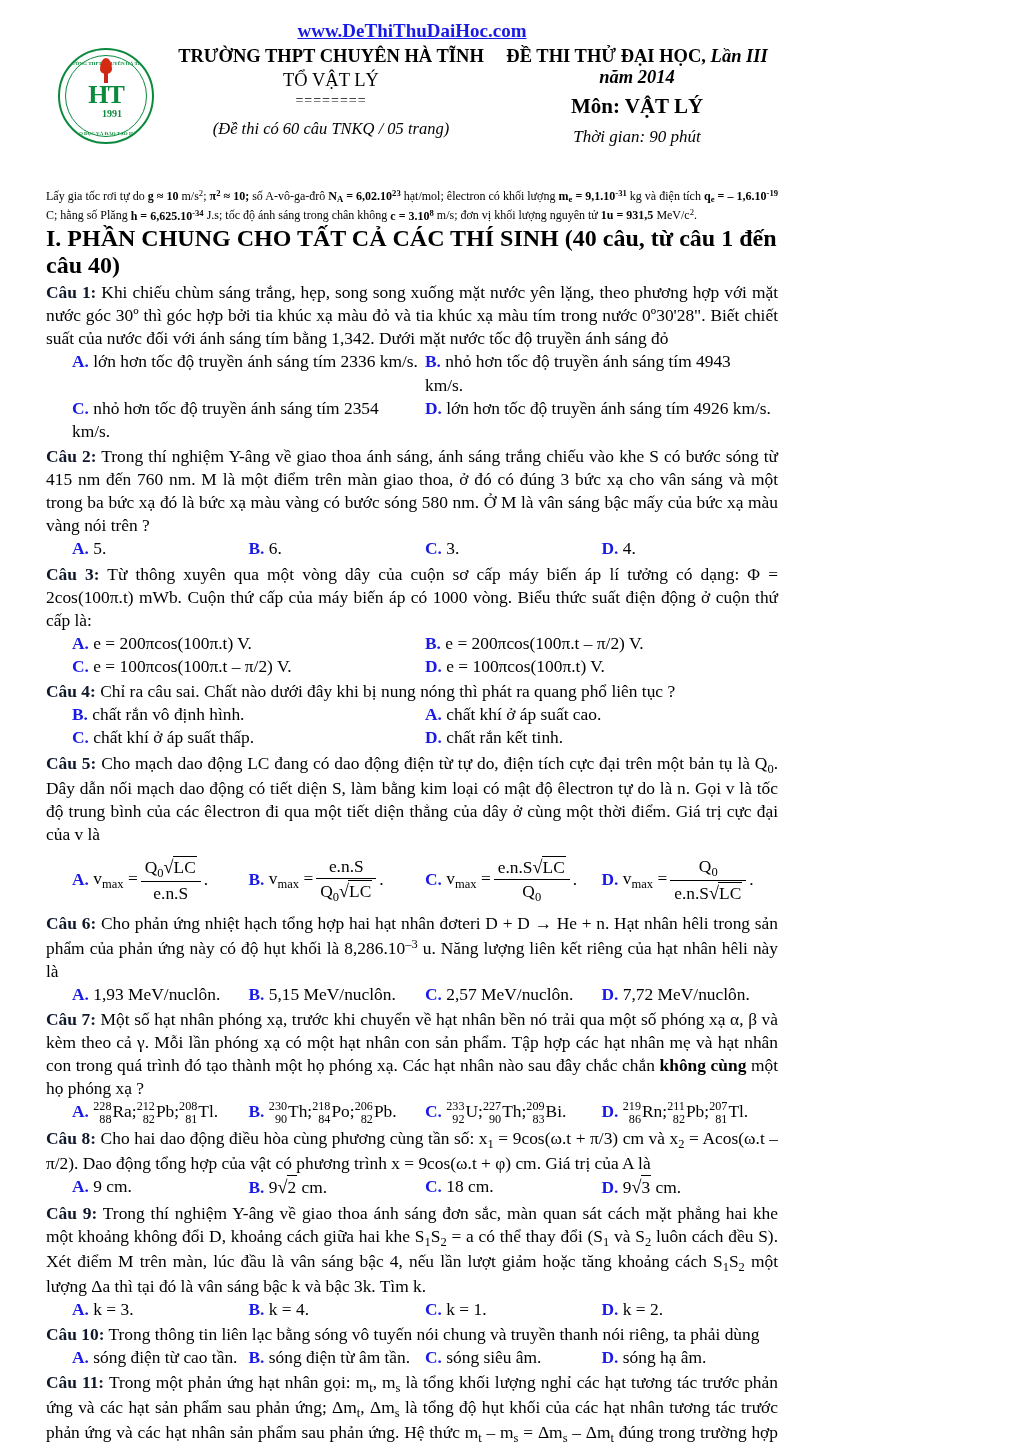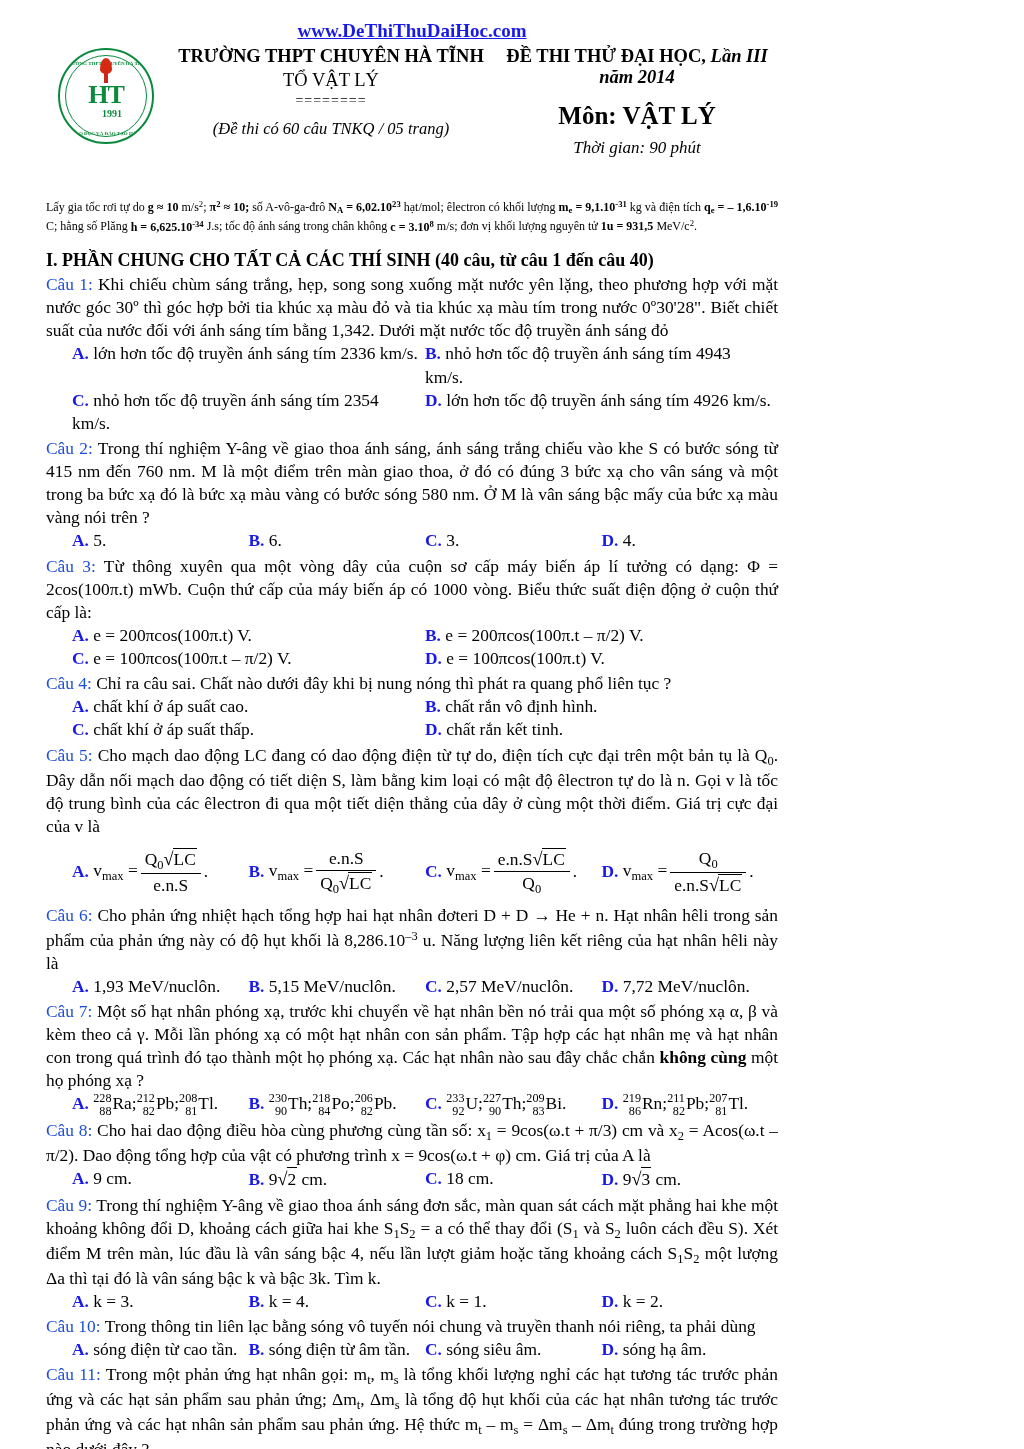--- a/index.html
+++ b/index.html
@@ -160,51 +160,50 @@
     margin-top: 3px;
   }
   .head-left .l5 b { font-weight: bold; }
   .head-right .r1 {
     font-weight: bold;
     font-size: 18.5px;
   }
   .head-right .r1 i { font-style: italic; }
   .head-right .r2 {
     font-weight: bold;
-    font-size: 25px;
-    margin-top: 14px;
+    font-size: 21px;
+    margin-top: 6px;
   }
   .head-right .r3 {
     font-style: italic;
     font-size: 17px;
     margin-top: 8px;
   }
 
   .consts {
     margin-top: 40px;
     font-size: 12px;
     line-height: 1.45;
     text-align: justify;
   }
   .consts b { font-weight: bold; }
 
   .section-title {
-    margin-top: 14px;
-    font-weight: bold;
-    font-size: 18px;
+    font-weight: bold;
+    font-size: 24px;
   }
   .q {
     margin-top: 2px;
     font-size: 17.4px;
     line-height: 1.32;
     text-align: justify;
   }
   .qlabel {
-    color: #1d4ed8;
-    font-weight: normal;
+    color: #0f172a;
+    font-weight: bold;
   }
   .opts {
     display: flex;
     flex-direction: row;
     font-size: 17.4px;
     line-height: 1.34;
     padding-left: 26px;
   }
   .opts > div {
     box-sizing: border-box;
@@ -360,22 +359,22 @@
   <div class="opts two">
     <div><span class="optl">C.</span> <span>e = 100πcos(100π.t – π/2) V.</span></div>
     <div><span class="optl">D.</span> <span>e = 100πcos(100π.t) V.</span></div>
   </div>
 
   <div class="q">
     <span class="qlabel">Câu 4:</span>
     <span>Chỉ ra câu sai. Chất nào dưới đây khi bị nung nóng thì phát ra quang phổ liên tục ?</span>
   </div>
   <div class="opts two">
+    <div><span class="optl">B.</span> <span>chất rắn vô định hình.</span></div>
     <div><span class="optl">A.</span> <span>chất khí ở áp suất cao.</span></div>
-    <div><span class="optl">B.</span> <span>chất rắn vô định hình.</span></div>
   </div>
   <div class="opts two">
     <div><span class="optl">C.</span> <span>chất khí ở áp suất thấp.</span></div>
     <div><span class="optl">D.</span> <span>chất rắn kết tinh.</span></div>
   </div>
 
   <div class="q">
     <span class="qlabel">Câu 5:</span>
     <span>Cho mạch dao động LC đang có dao động điện từ tự do, điện tích cực đại trên một bản tụ là Q<sub>0</sub>. Dây dẫn nối mạch dao động có tiết diện S, làm bằng kim loại có mật độ êlectron tự do là n. Gọi v là tốc độ trung bình của các êlectron đi qua một tiết diện thẳng của dây ở cùng một thời điểm. Giá trị cực đại của v là</span>
   </div>

